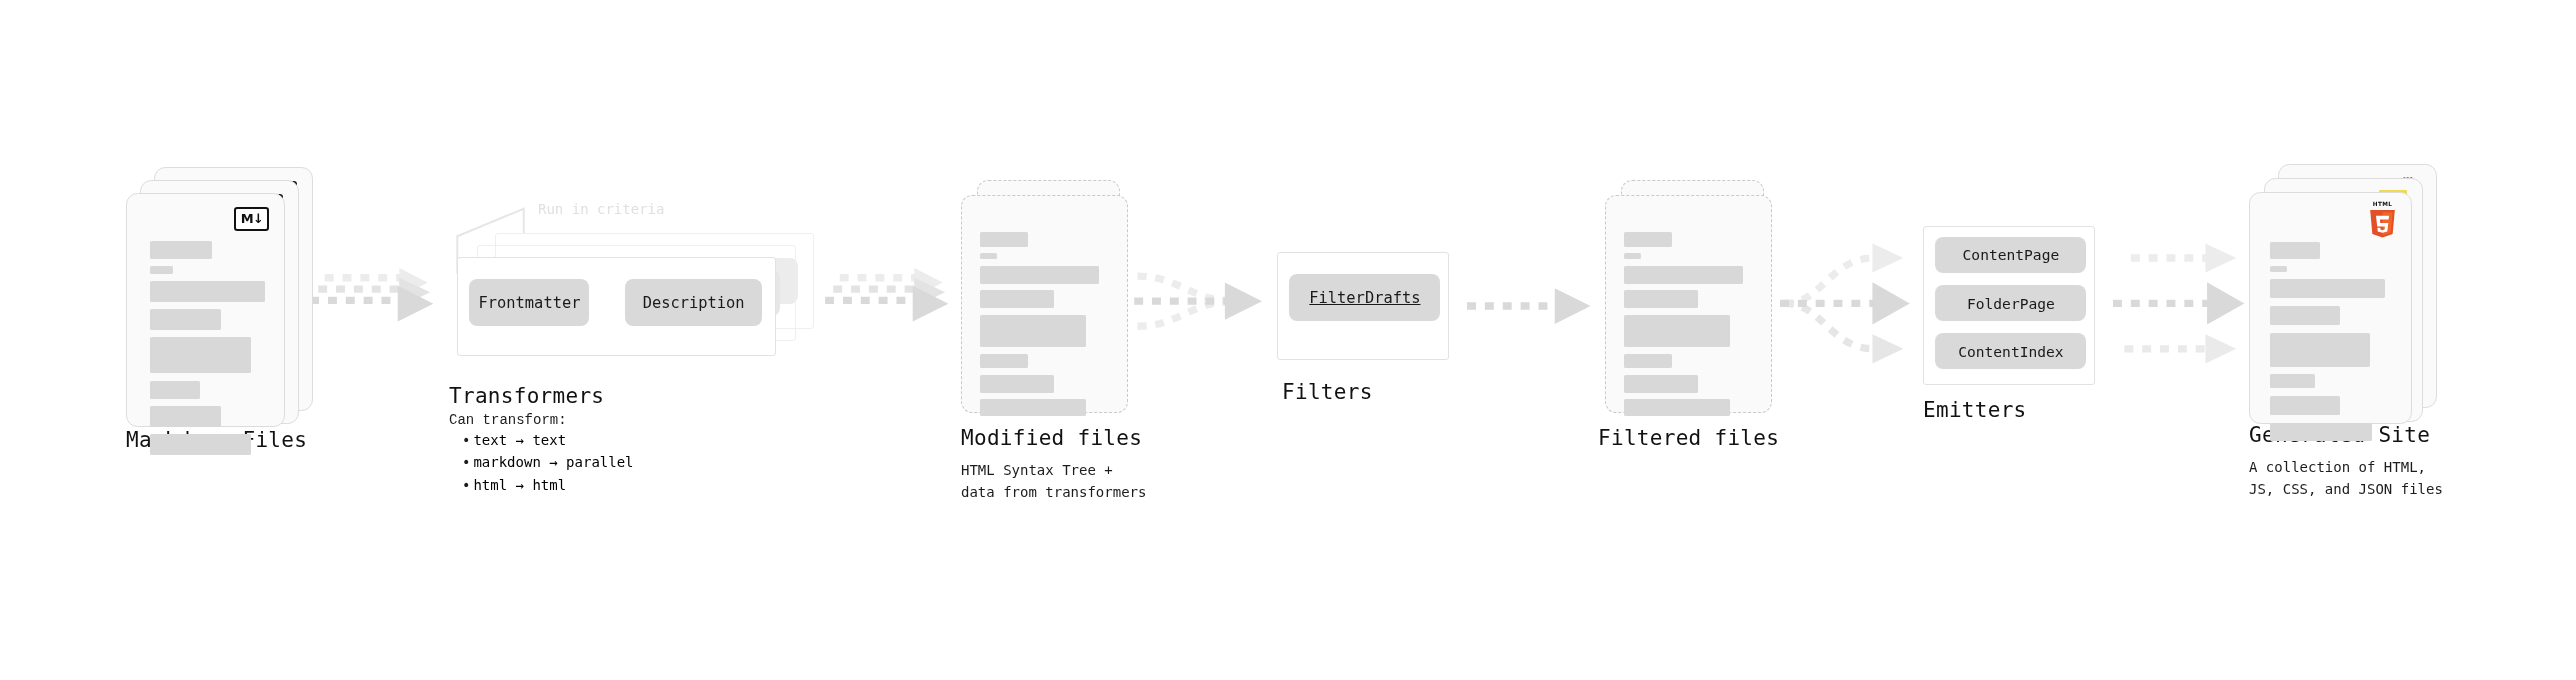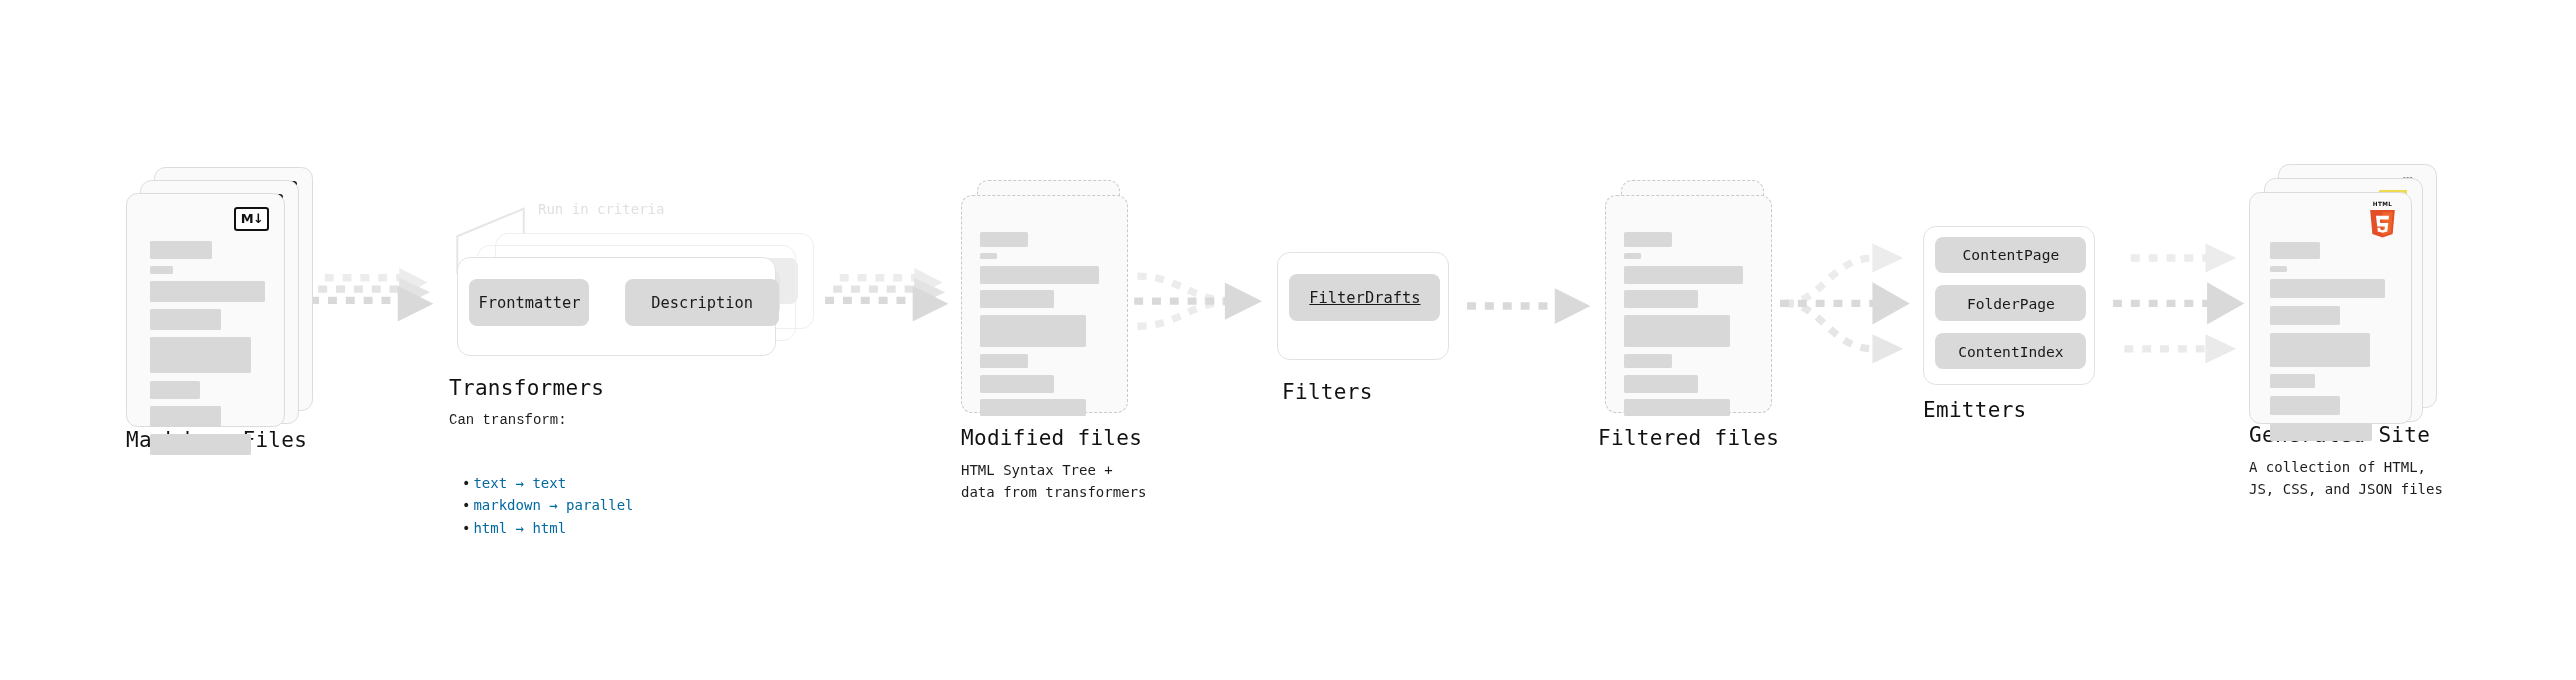--- a/index.html
+++ b/index.html
@@ -88,21 +88,21 @@
     font-family:"DejaVu Sans","Liberation Sans",sans-serif;
     font-size:4.9px;font-weight:bold;color:#111;letter-spacing:0.2px;
   }
 
   
   .panel{
     position:absolute;
     box-sizing:border-box;
     background:#ffffff;
     border:1.6px solid #e2e2e2;
-    border-radius:13px;
+    border-radius:3px;
   }
   .panel.ghost{background:transparent;border-color:#efefef;}
   .chip{
     box-sizing:border-box;
     background:#d9d9d9;
     border-radius:8.1px;
     display:flex;align-items:center;justify-content:center;
     font-size:15.4px;
     color:#1a1a1a;
     white-space:nowrap;
@@ -128,22 +128,21 @@
   .sublabel{
     position:absolute;
     font-size:14px;
     line-height:1.55;
     color:#1c1c1c;
   }
   .bullets{
     position:absolute;
     font-size:14px;
     line-height:1.6;
-    color:#0369a1;
-    margin-top:43px;
+    color:#000000;
   }
   .bullets ul{margin:0;padding:0 0 0 13px;list-style:none;}
   .bullets li{position:relative;padding-left:11.4px;}
   .bullets li::before{
     content:"\2022";
     position:absolute;left:0;top:0;color:#1c1c1c;
   }
 
   .parallel-note{
     position:absolute;
@@ -239,25 +238,25 @@
         <polygon points="50,4 64,10 50,16" fill="#e8e8e8" stroke="none"></polygon>
         <line x1="0" y1="30" x2="52" y2="30" stroke="#e1e1e1"></line>
         <polygon points="50,24 64,30 50,36" fill="#e1e1e1" stroke="none"></polygon>
         <line x1="0" y1="50" x2="56" y2="50" stroke="#cfcfcf"></line>
         <polygon points="54,43 70,50 54,57" fill="#cfcfcf" stroke="none"></polygon>
       </g>
     </svg>
 
     <div class="panel" style="left:8.1px;top:50px;width:319px;height:99px;z-index:5;">
       <div class="chip" style="position:absolute;left:11.4px;top:21px;width:120px;height:47px;font-size:15.4px;">Frontmatter</div>
-      <div class="chip" style="position:absolute;left:167px;top:21px;width:154px;height:47px;font-size:15.4px;">Description</div>
-    </div>
-  </div>
-
-  <div class="title" style="left:449px;top:376px;">Transformers</div>
+      <div class="chip" style="position:absolute;left:167px;top:21px;width:137px;height:47px;font-size:15.4px;">Description</div>
+    </div>
+  </div>
+
+  <div class="title" style="left:449px;top:384px;">Transformers</div>
   <div class="sublabel" style="left:449px;top:410px;font-family:Liberation Mono, monospace;">Can transform:</div>
   <div class="bullets" style="left:449px;top:429px;">
     <ul>
       <li>text → text</li>
       <li>markdown → parallel</li>
       <li>html → html</li>
     </ul>
   </div>
 
   <div class="node" style="left:825px;top:268px;">

